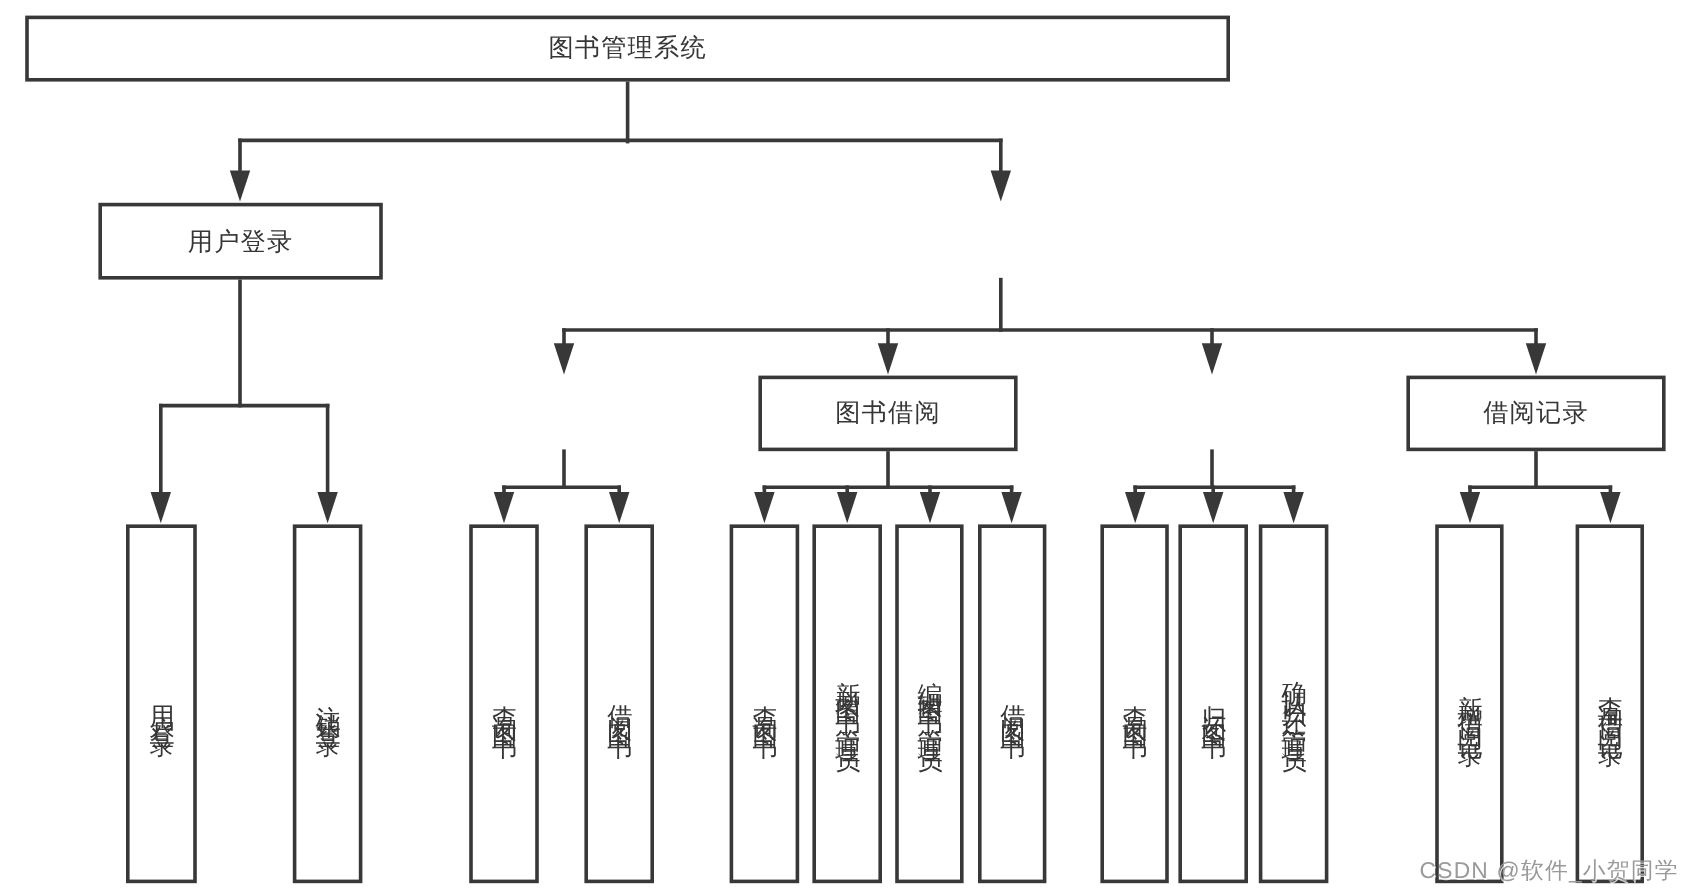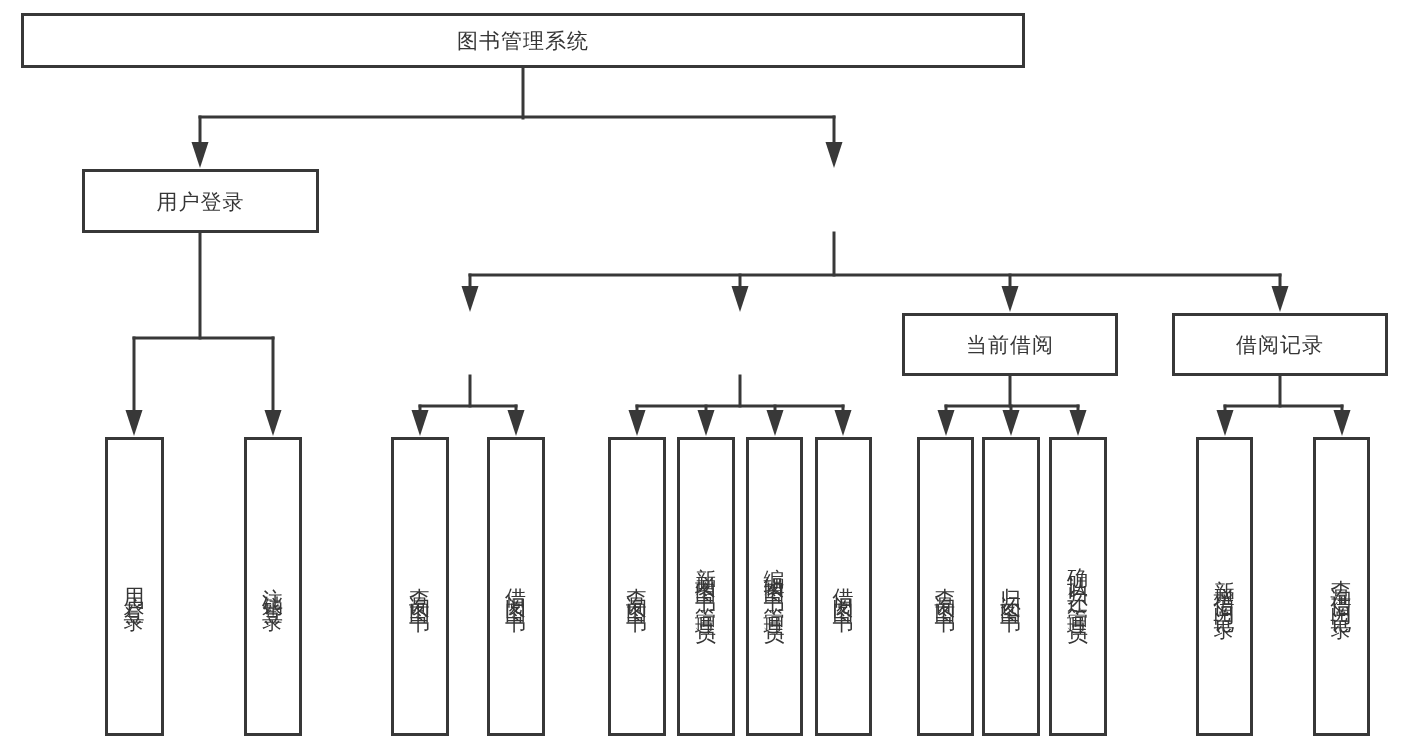--- a/index.html
+++ b/index.html
@@ -132,35 +132,36 @@
       <polygon class="c-arrow" points="1216.5,410 1233.5,410 1225,436"></polygon>
       <line class="c-line" x1="1342" y1="406" x2="1342" y2="414"></line>
       <polygon class="c-arrow" points="1333.5,410 1350.5,410 1342,436"></polygon>
     </g>
   </svg>
 
   <div class="node h" style="left:21px;top:13px;width:1004px;height:55px">图书管理系统</div>
 
   <div class="node h" style="left:82px;top:169px;width:237px;height:64px">用户登录</div>
 
-  <div class="node h" style="left:902px;top:313px;width:216px;height:63px">当前借阅</div>
+  <div class="node h" style="left:632px;top:313px;width:216px;height:63px">图书借阅</div>
   <div class="node h" style="left:1172px;top:313px;width:216px;height:63px">借阅记录</div>
 
   <div class="node v" style="left:105px;top:437px;width:59px;height:299px">用户登录</div>
   <div class="node v" style="left:244px;top:437px;width:58px;height:299px">注销登录</div>
 
   <div class="node v" style="left:391px;top:437px;width:58px;height:299px">查询图书</div>
   <div class="node v" style="left:487px;top:437px;width:58px;height:299px">借阅图书</div>
 
   <div class="node v" style="left:608px;top:437px;width:58px;height:299px">查询图书</div>
   <div class="node v" style="left:677px;top:437px;width:58px;height:299px">新增图书（管理员）</div>
   <div class="node v" style="left:746px;top:437px;width:57px;height:299px">编辑图书（管理员）</div>
   <div class="node v" style="left:815px;top:437px;width:57px;height:299px">借阅图书</div>
 
   <div class="node v" style="left:917px;top:437px;width:57px;height:299px">查询图书</div>
   <div class="node v" style="left:982px;top:437px;width:58px;height:299px">归还图书</div>
   <div class="node v" style="left:1049px;top:437px;width:58px;height:299px">确认归还（管理员）</div>
 
   <div class="node v" style="left:1196px;top:437px;width:57px;height:299px">新增借阅记录</div>
   <div class="node v" style="left:1313px;top:437px;width:57px;height:299px">查询借阅记录</div>
 
+  <div class="watermark">CSDN @软件_小贺同学</div>
 
 </div>
 
 </body></html>

